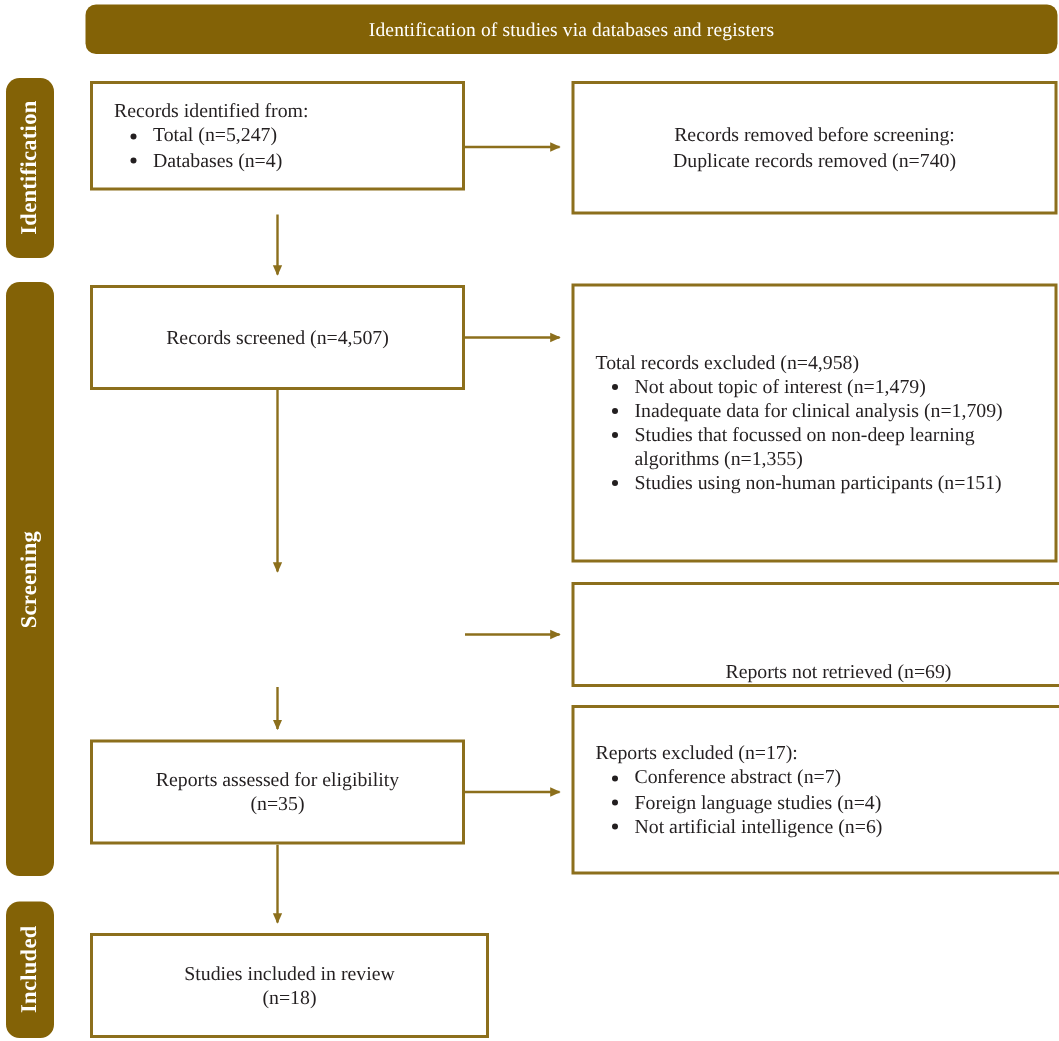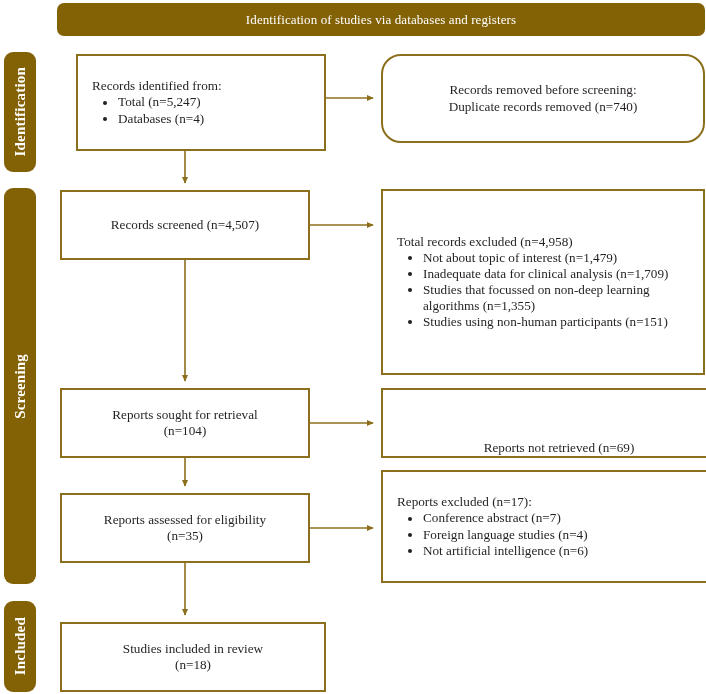--- a/index.html
+++ b/index.html
@@ -99,22 +99,22 @@
     position: absolute;
     left: -15px;
     top: 0.47em;
     width: 4px;
     height: 4px;
     border-radius: 50%;
     background: #231f20;
   }
 
   
-  #box-records-identified     { left: 76px;  top: 54px;  width: 250px; height: 97px; }
-  #box-records-removed        { left: 381px; top: 54px;  width: 324px; height: 89px; border-radius: 20px; }
+  #box-records-identified     { left: 60px;  top: 54px;  width: 250px; height: 73px; }
+  #box-records-removed        { left: 381px; top: 54px;  width: 324px; height: 89px; }
   #box-records-screened       { left: 60px;  top: 190px; width: 250px; height: 70px; }
   #box-records-excluded       { left: 381px; top: 189px; width: 324px; height: 186px; }
   #box-reports-sought         { left: 60px;  top: 388px; width: 250px; height: 70px; }
   #box-reports-not-retrieved  { left: 381px; top: 388px; width: 356px; height: 70px; justify-content: flex-end; }
   #box-reports-assessed       { left: 60px;  top: 493px; width: 250px; height: 70px; }
   #box-reports-excluded       { left: 381px; top: 470px; width: 380px; height: 113px; }
   #box-studies-included       { left: 60px;  top: 622px; width: 266px; height: 70px; }
 
   
   #connectors {
@@ -218,26 +218,20 @@
           <span>Studies that focussed on non-deep learning algorithms (n=1,355)</span>
         </li>
         <li>
           <span class="bullet-dot"></span>
           <span>Studies using non-human participants (n=151)</span>
         </li>
       </ul>
     </div>
   </div>
 
-  <div class="flow-box center" id="box-reports-sought">
-    <div class="box-inner">
-      <div>Reports sought for retrieval</div>
-      <div>(n=104)</div>
-    </div>
-  </div>
 
   <div class="flow-box center" id="box-reports-not-retrieved">
     <div class="box-inner">
       <div>Reports not retrieved (n=69)</div>
     </div>
   </div>
 
   <div class="flow-box center" id="box-reports-assessed">
     <div class="box-inner">
       <div>Reports assessed for eligibility</div>

